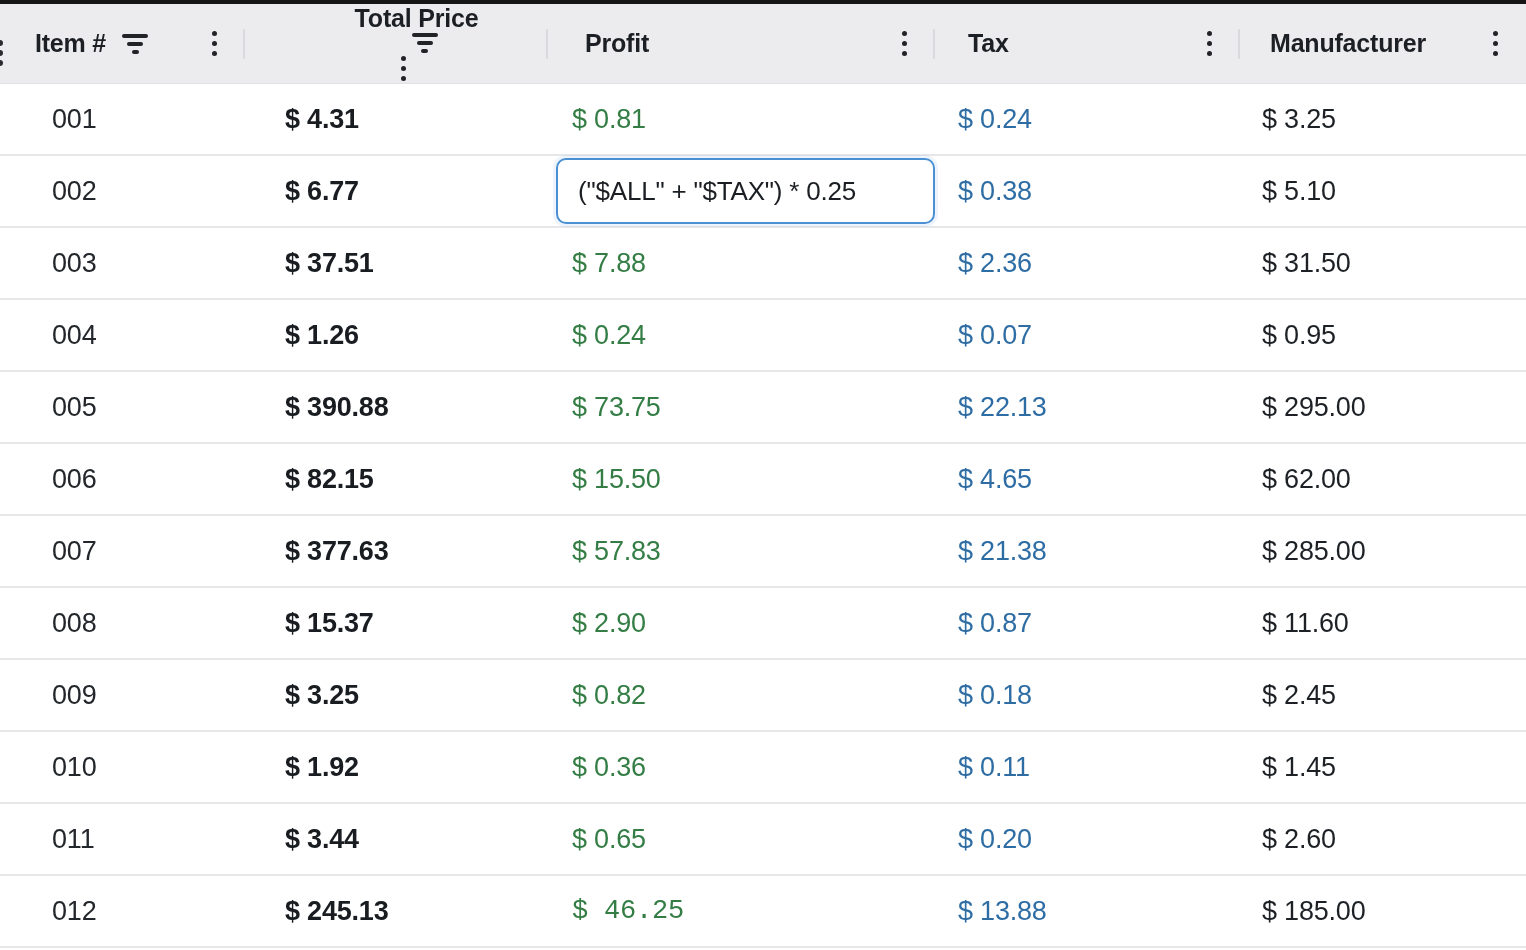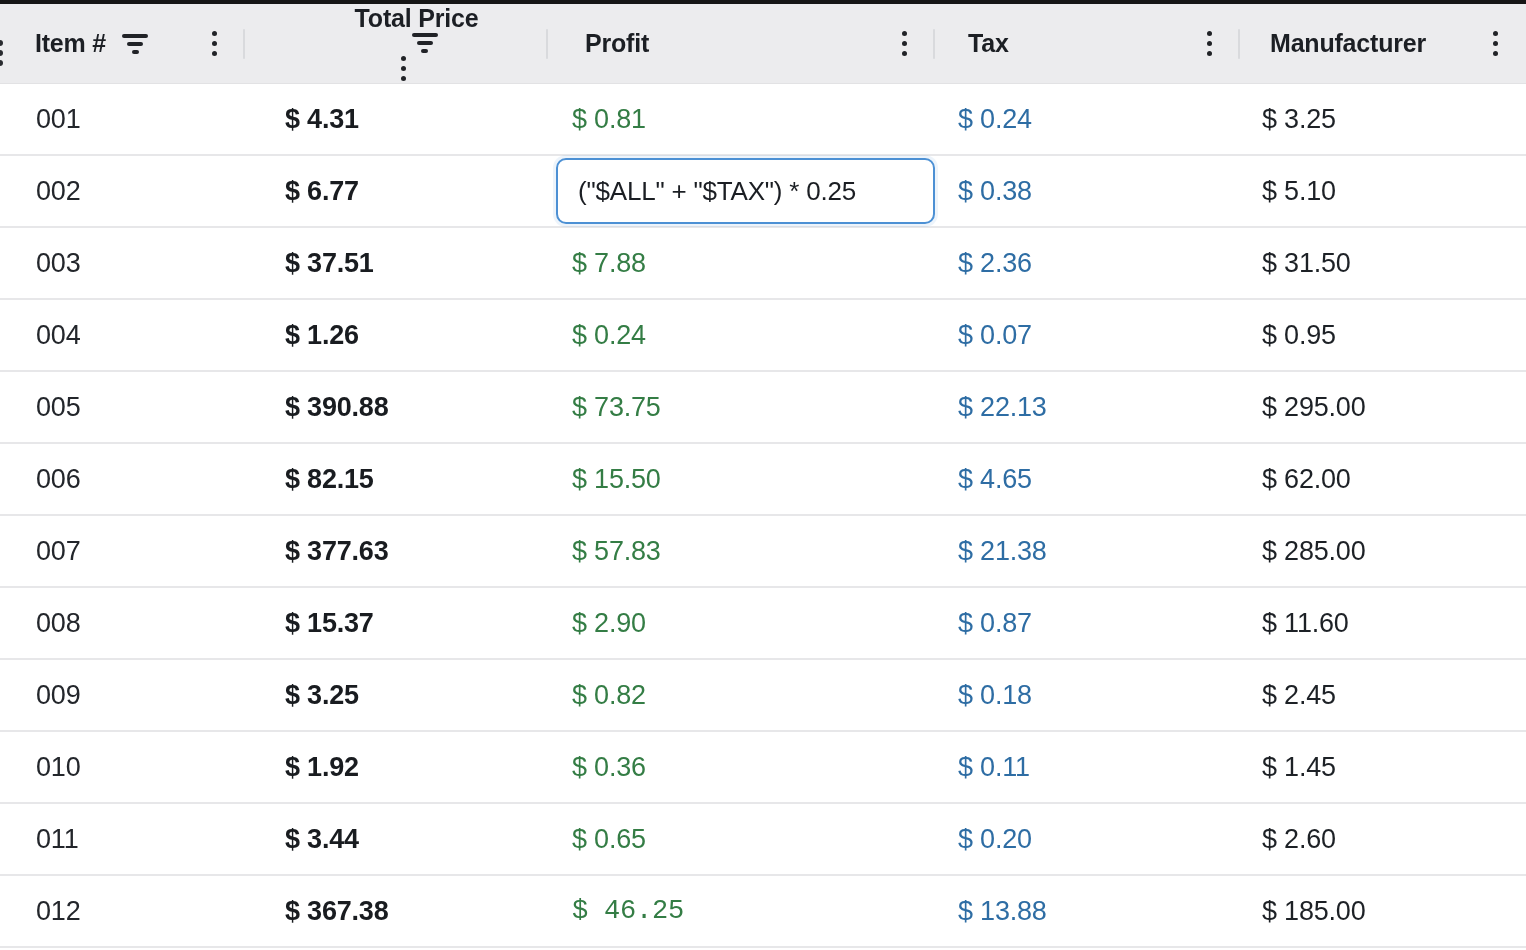--- a/index.html
+++ b/index.html
@@ -114,21 +114,21 @@
     background: #ffffff;
     align-items: center;
   }
   .cell {
     display: flex;
     align-items: center;
     height: 100%;
     font-size: 27px;
     letter-spacing: -0.2px;
   }
-  .pad-c1 { padding-left: 36px; }
+  .pad-c1 { padding-left: 52px; }
   .pad-c2 { padding-left: 40px; }
   .pad-c3 { padding-left: 24px; }
   .pad-c4 { padding-left: 23px; }
   .pad-c5 { padding-left: 22px; }
 
   .c-item  { color: #23262b; }
   .c-total { color: #191c20; font-weight: 700; }
   .c-profit { color: #347d45; }
   .c-tax { color: #2e6da4; }
   .c-manu { color: #1d2126; }
@@ -346,21 +346,21 @@
     <div class="cell c-profit">
       <span class="pad-c3" style="display:flex;align-items:center;height:100%;">$ 0.65</span>
 
     </div>
     <div class="cell pad-c4 c-tax">$ 0.20</div>
     <div class="cell pad-c5 c-manu">$ 2.60</div>
   </div>
 
   <div class="row grid-row">
     <div class="cell pad-c1 c-item">012</div>
-    <div class="cell pad-c2 c-total">$ 367.38</div>
+    <div class="cell pad-c2 c-total">$ 245.13</div>
     <div class="cell c-profit">
       <span class="pad-c3" style="display:flex;align-items:center;height:100%;font-family:Liberation Mono, monospace;">$ 46.25</span>
 
     </div>
     <div class="cell pad-c4 c-tax">$ 13.88</div>
     <div class="cell pad-c5 c-manu">$ 185.00</div>
   </div>
 </div>
 
 </body></html>

